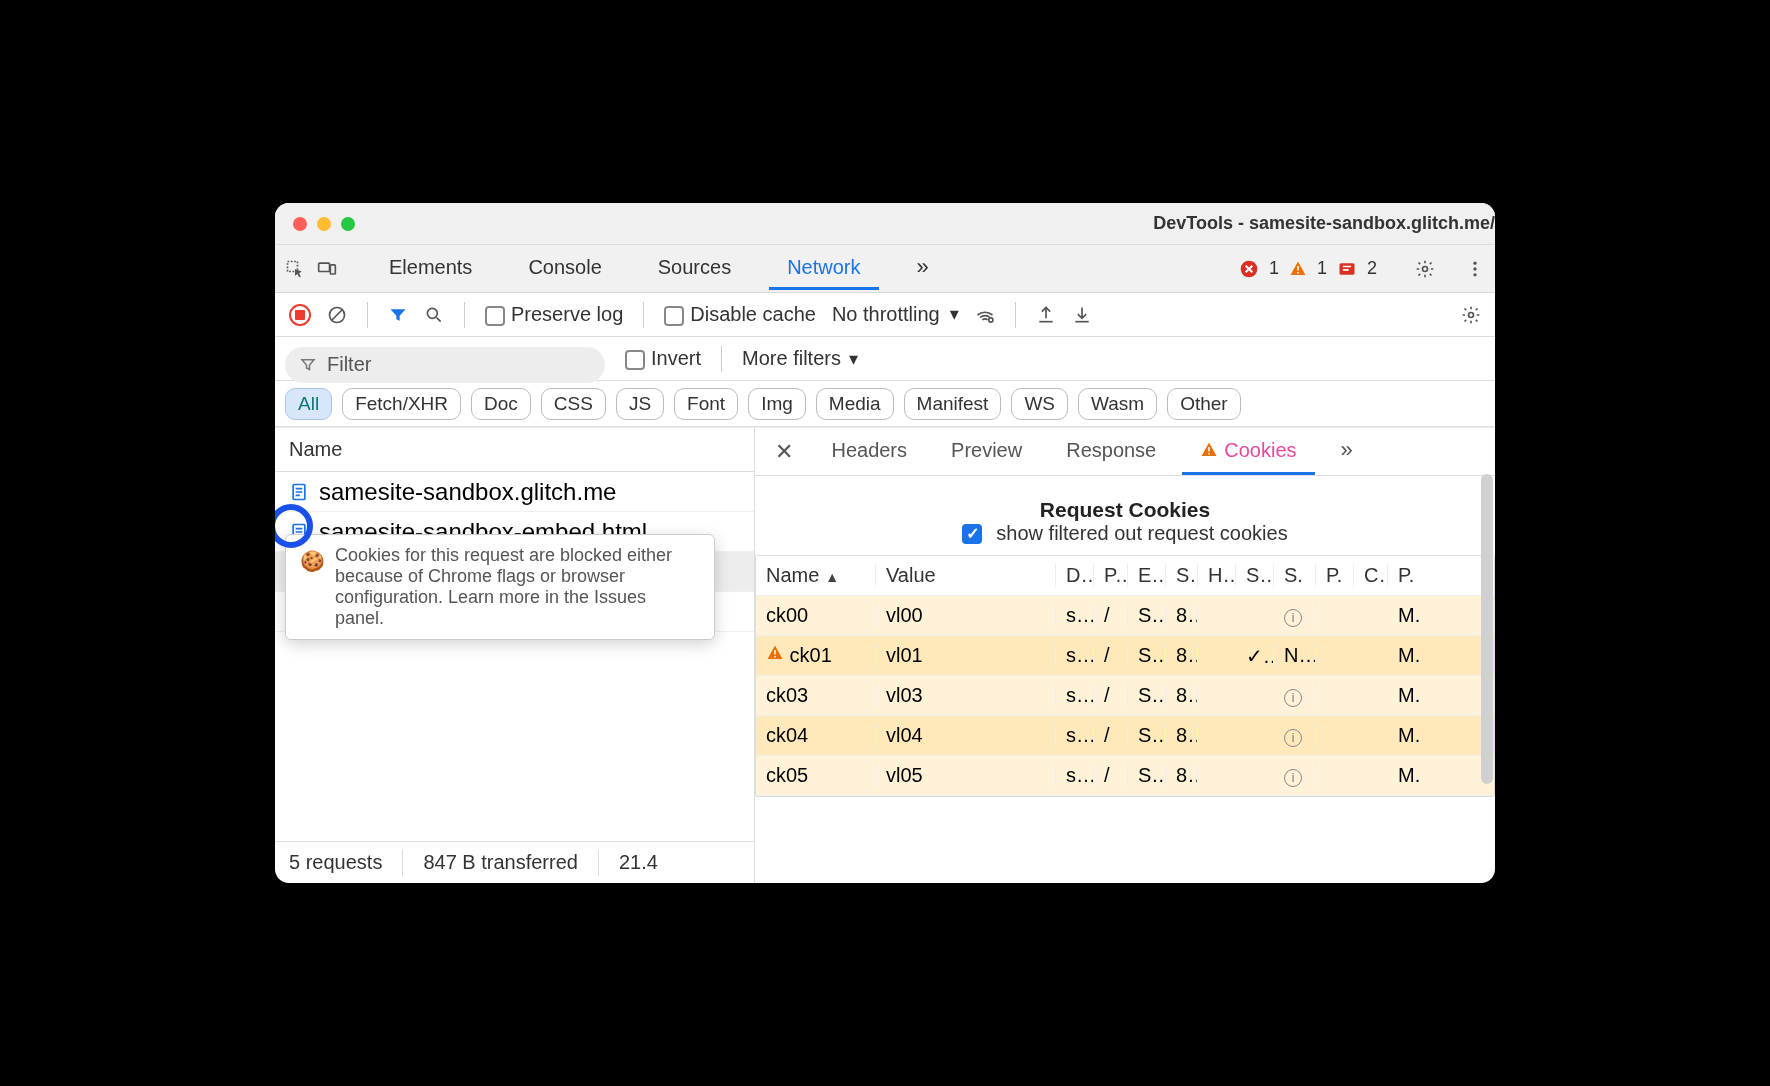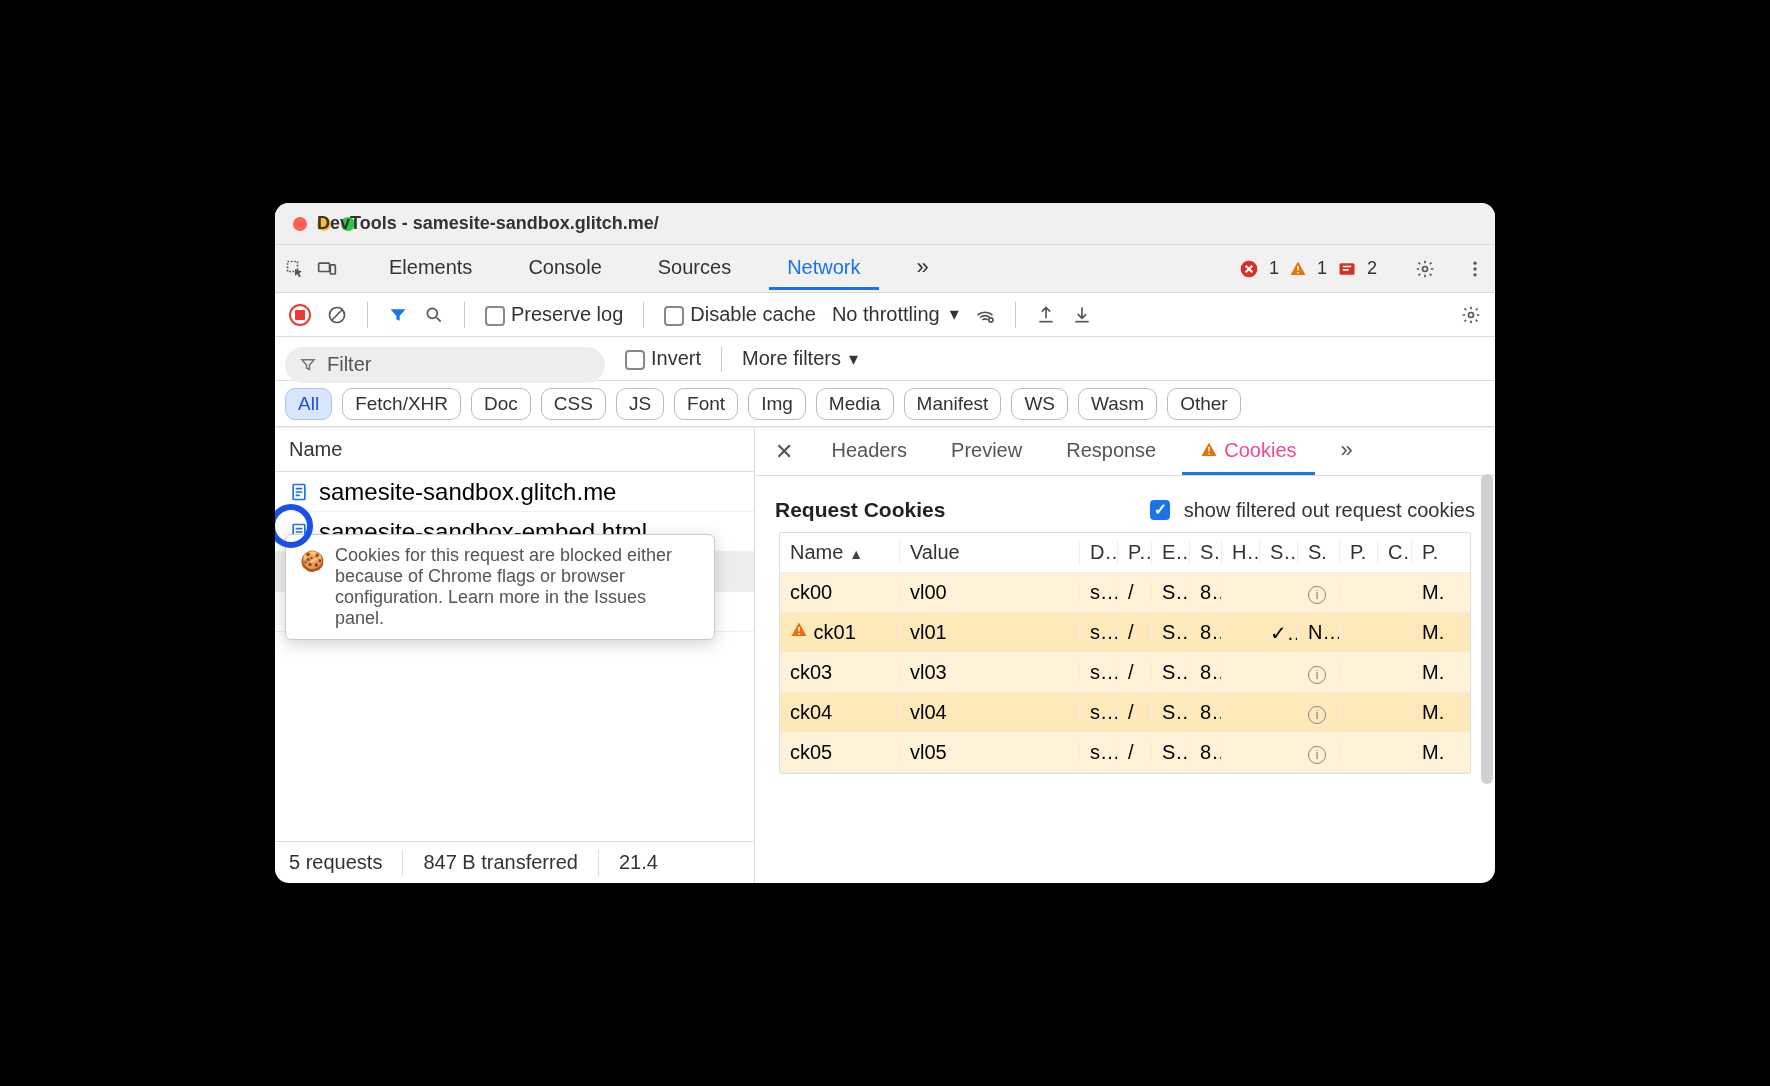--- a/index.html
+++ b/index.html
@@ -34,21 +34,21 @@
   .traffic {
     display: flex;
     gap: 10px;
     padding-left: 18px;
   }
   .dot { width: 14px; height: 14px; border-radius: 50%; }
   .dot.red { background:#ff5f57; }
   .dot.yellow { background:#febc2e; }
   .dot.green { background:#28c840; }
   .title {
-    position:absolute; left:0; right:0; text-align:left;
+    position:absolute; left:0; right:0; text-align:right;
     font-size:18px; font-weight:600; color:#333;
     pointer-events:none;
     margin-left:42px;
   }
   .tabsbar {
     height: 48px;
     background:#f1f1f1;
     border-bottom:1px solid #d9d9d9;
     display:flex; align-items:center;
     padding: 0 10px; gap:20px;
@@ -103,21 +103,21 @@
     border-bottom:1px solid #ddd;
     display:flex; align-items:center;
     padding:0 10px; gap:10px;
     font-size:19px;
   }
   .pill{
     border:1px solid #bcbcbc; border-radius:10px;
     padding:4px 12px; color:#333; cursor:pointer;
     background:#fff;
   }
-  .pill.active{ background:#d8e6fb; border-color:#a9c4ef; color:#1d4ed8; }
+  .pill.active{ background:#d8e6fb; border-color:#a9c4ef; color:#0f766e; }
 
   .body { flex:1; display:flex; overflow:hidden; border-top:1px solid #eee; position:relative;}
   .leftcol{
     width: 480px; border-right:1px solid #ddd;
     display:flex; flex-direction:column;
     position:relative;
   }
   .lefthead{
     height:44px; display:flex; align-items:center;
     padding:0 14px; font-size:20px; color:#333;
@@ -142,25 +142,26 @@
     display:flex; align-items:center;
     padding:0 8px; gap:8px; font-size:20px; color:#555;
   }
   .subtabs .stbtn{ padding:8px 18px; cursor:pointer; border-bottom:3px solid transparent; height:100%; display:flex; align-items:center; gap:6px;}
   .subtabs .stbtn.active{ color:#ec4899; border-bottom-color:#1a73e8;}
   .subtabs .close{ font-size:22px; padding:0 12px; cursor:pointer;}
 
   .panelhead{
     display:flex; align-items:center; justify-content:space-between;
     padding: 22px 20px 10px 20px;
+    flex-direction: column;
   }
   .panelhead h3{ font-size:21px; font-weight:700; color:#222;}
   .panelhead .rh{ display:flex; align-items:center; gap:8px; font-size:20px; color:#333;}
 
-  .table{ margin:0 24px; border:1px solid #ddd; border-radius:2px; font-size:20px; }
+  .table{ margin:0 0; border:1px solid #ddd; border-radius:2px; font-size:20px; }
   .thead,.tr{ display:grid; grid-template-columns: 120px 180px 38px 34px 38px 32px 38px 38px 42px 38px 34px auto; align-items:center; height:40px; border-bottom:1px solid #eee;}
   .thead{ background:#fff; color:#333; }
   .th,.td{ padding:0 10px; white-space:nowrap; overflow:hidden; text-overflow:ellipsis; border-right:1px solid #eee;}
   .th:last-child,.td:last-child{border-right:none;}
   .tr.h{ background:#fff2d6; }
   .tr.h2{ background:#ffe9bb; }
   .sortarr{ font-size:14px; color:#444; margin-left:6px; }
   .info-i{ width:18px; height:18px; border:1px solid #888; border-radius:50%; display:inline-flex; align-items:center; justify-content:center; font-size:12px; color:#777;}
 
   .tooltip{

